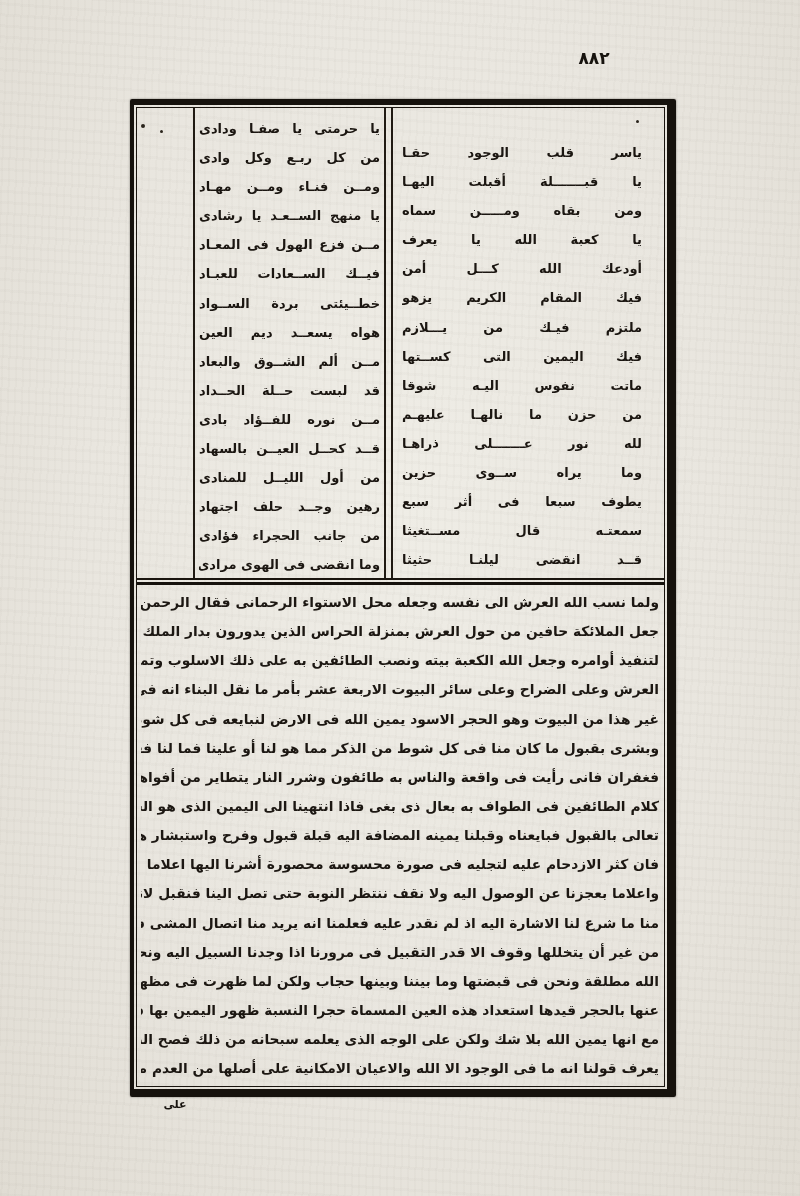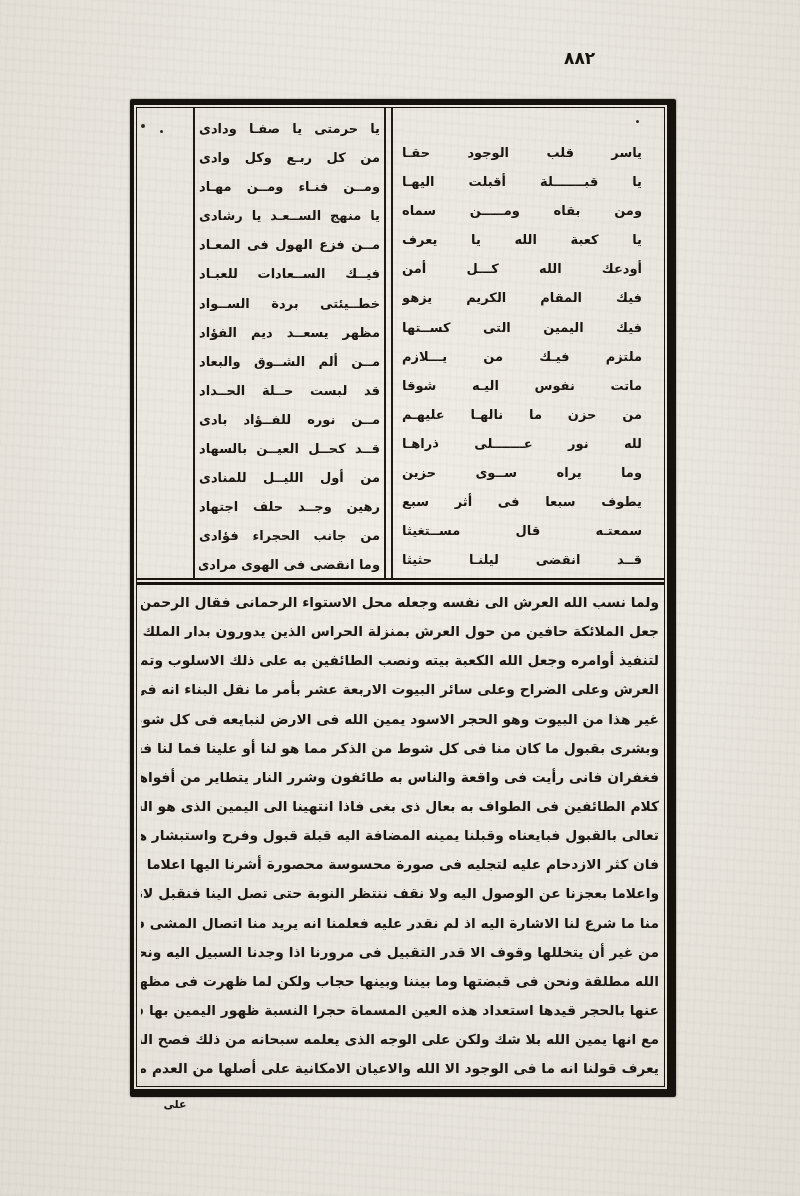--- a/index.html
+++ b/index.html
@@ -12,21 +12,21 @@
   }
   
   .scan-noise{
     position:absolute;inset:0;pointer-events:none;
     background:
       repeating-linear-gradient(92deg, rgba(90,80,60,0.025) 0 2px, rgba(0,0,0,0) 2px 7px),
       repeating-linear-gradient(4deg, rgba(60,50,40,0.02) 0 3px, rgba(0,0,0,0) 3px 11px);
   }
   .page-number{
     position:absolute;left:564px;top:48px;width:60px;
-    font-size:17px;font-weight:bold;letter-spacing:2px;text-align:left;
+    font-size:17px;font-weight:bold;letter-spacing:2px;text-align:center;
     color:#17130e;
   }
   .frame{
     position:absolute;left:130px;top:99px;width:546px;height:998px;
     box-sizing:border-box;
     border-style:solid;border-color:#16120d;
     border-width:6px 9px 8px 4px;
     border-radius:2px;
     box-shadow:0 0 2px rgba(20,15,10,.55);
     background:transparent;
@@ -99,40 +99,40 @@
       <div class="rule-single"></div>
       <div class="rule-double"></div>
 
       <div class="poem-col poem-col-right">
         <div class="verse">ياسر قلب الوجود حقـا</div>
         <div class="verse">يا قبـــــــلة أقبلت اليهـا</div>
         <div class="verse">ومن بقاه ومـــــن سماه</div>
         <div class="verse">يا كعبة الله يا يعرف</div>
         <div class="verse">أودعك الله كـــل أمن</div>
         <div class="verse">فيك المقام الكريم يزهو</div>
+        <div class="verse">ملتزم فيـك من يـــلازم</div>
         <div class="verse">فيك اليمين التى كســتها</div>
-        <div class="verse">ملتزم فيـك من يـــلازم</div>
         <div class="verse">ماتت نفوس اليـه شوقا</div>
         <div class="verse">من حزن ما نالهـا عليهـم</div>
         <div class="verse">لله نور عـــــــلى ذراهـا</div>
         <div class="verse">وما يراه ســوى حزين</div>
         <div class="verse">يطوف سبعا فى أثر سبع</div>
         <div class="verse">سمعتـه قال مســتغيثا</div>
         <div class="verse">قــد انقضى ليلنـا حثيثا</div>
       </div>
 
       <div class="poem-col poem-col-left">
         <div class="verse">يا حرمتى يا صفـا ودادى</div>
         <div class="verse">من كل ربـع وكل وادى</div>
         <div class="verse">ومــن فنـاء ومــن مهـاد</div>
         <div class="verse">يا منهج الســعـد يا رشادى</div>
         <div class="verse">مــن فزع الهول فى المعـاد</div>
         <div class="verse">فيــك الســعادات للعبـاد</div>
         <div class="verse">خطــيئتى بردة الســواد</div>
-        <div class="verse">مظهر يسعــد ديم الفؤاد</div>
+        <div class="verse">هواه يسعــد ديم العين</div>
         <div class="verse">مــن ألم الشــوق والبعاد</div>
         <div class="verse">قد لبست حــلة الحــداد</div>
         <div class="verse">مــن نوره للفــؤاد بادى</div>
         <div class="verse">قــد كحــل العيــن بالسهاد</div>
         <div class="verse">من أول الليــل للمنادى</div>
         <div class="verse">رهين وجــد حلف اجتهاد</div>
         <div class="verse">من جانب الحجراء فؤادى</div>
         <div class="verse">وما انقضى فى الهوى مرادى</div>
       </div>
     </div>

